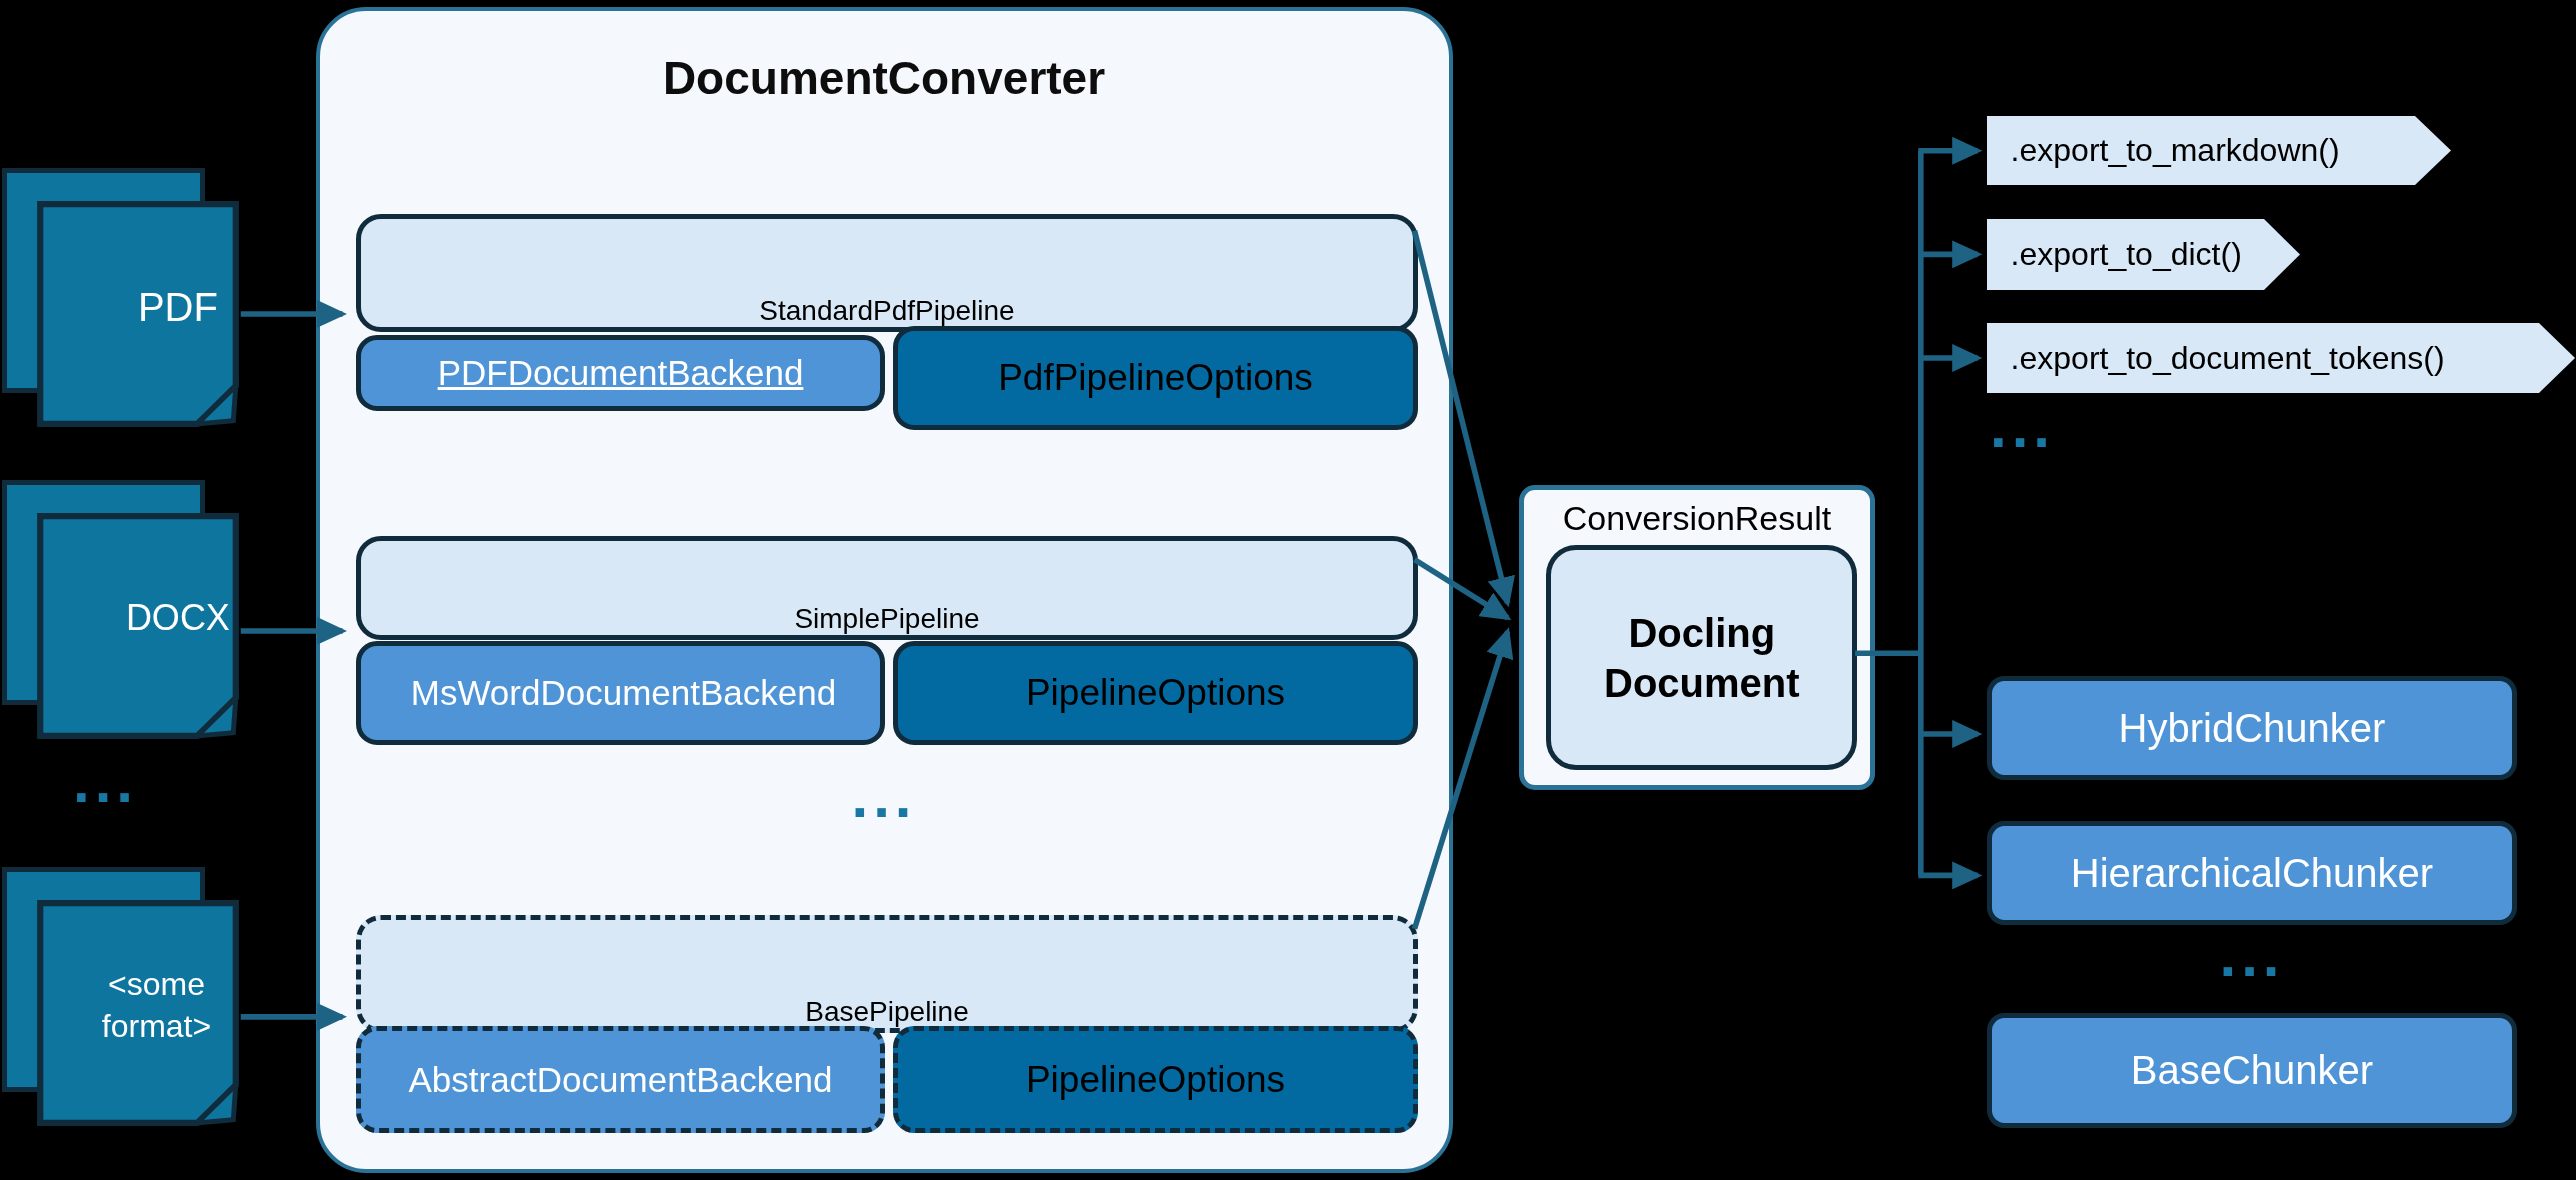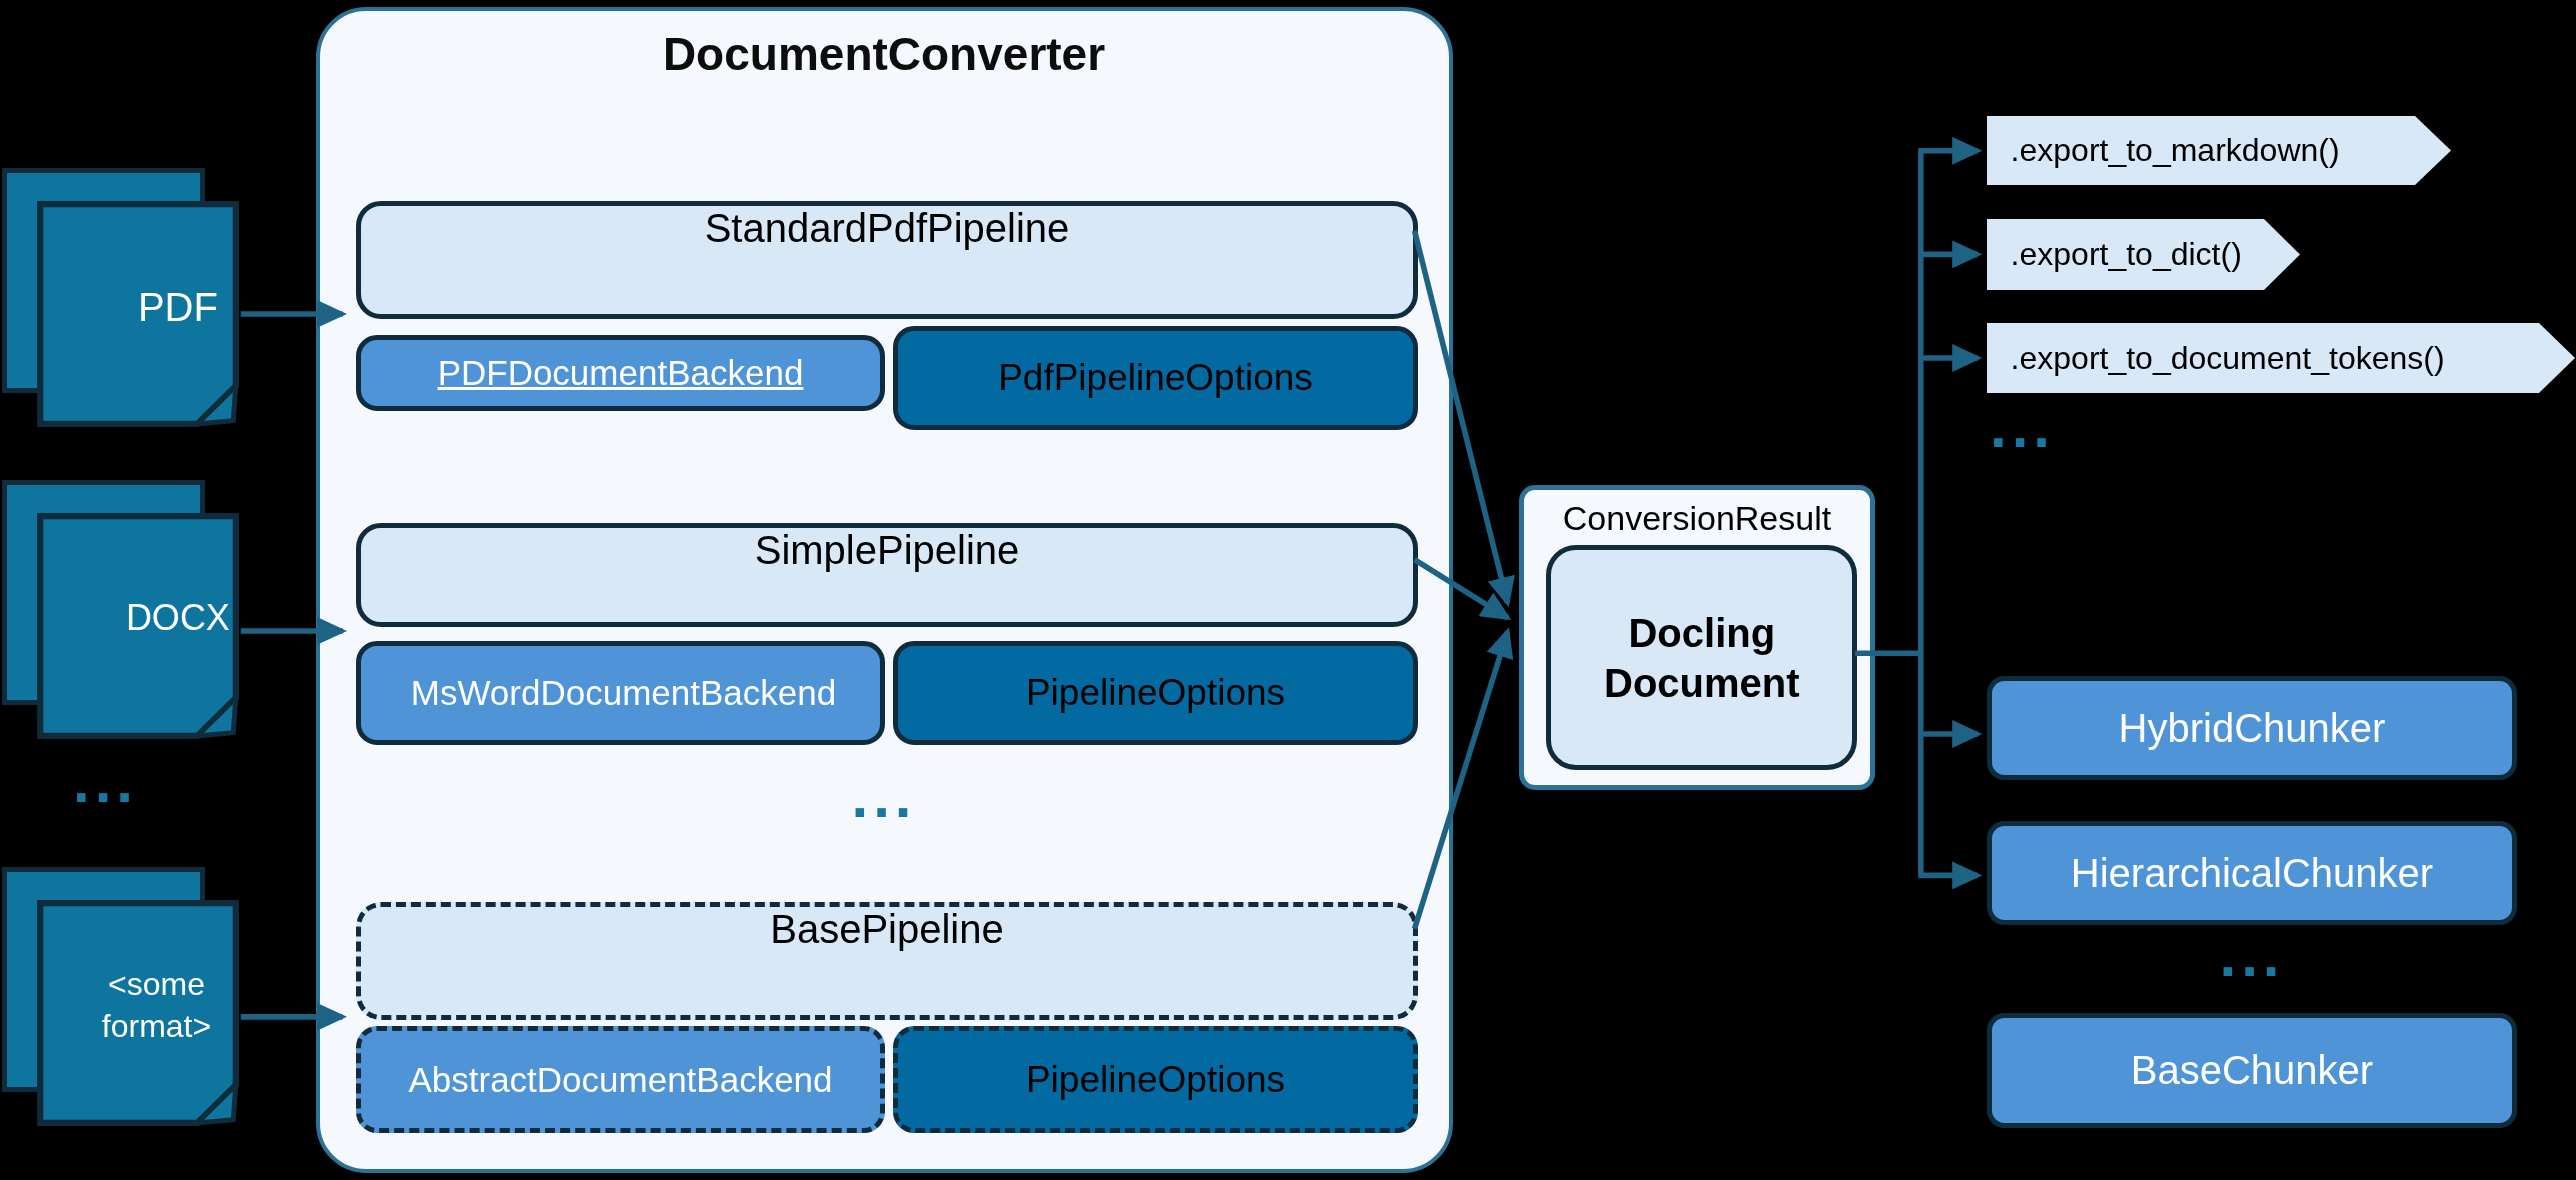--- a/index.html
+++ b/index.html
@@ -3,26 +3,26 @@
 <meta charset="utf-8">
 <style>
   html,body{margin:0;padding:0;background:#000;}
   .canvas{position:relative;width:2576px;height:1180px;background:#000;overflow:hidden;
           font-family:"Liberation Sans",sans-serif;}
   .abs{position:absolute;}
 
   
   .converter{left:316px;top:7.4px;width:1137px;height:1166px;background:#f5f8fd;
              border:4.3px solid #2b7396;border-radius:50px;box-sizing:border-box;}
-  .converter-title{left:0;top:16px;width:1128px;text-align:center;font-size:46px;
+  .converter-title{left:0;top:40px;width:1128px;text-align:center;font-size:46px;
                    font-weight:700;color:#0d0d0d;}
 
   .pipe-box{left:36px;width:1062px;background:#d9e8f6;border:5px solid #102c3c;
-            border-radius:25px;box-sizing:border-box;display:flex;align-items:flex-start;
-            justify-content:center;font-size:40px;color:#000;}
+            border-radius:25px;box-sizing:border-box;display:flex;align-items:flex-end;
+            justify-content:center;font-size:28px;color:#000;margin-top:13px;}
   .sub-left{left:36px;width:529px;background:#4e94d6;border:5px solid #102c3c;
             border-radius:21px;box-sizing:border-box;display:flex;align-items:center;
             justify-content:center;font-size:35px;color:#fff;}
   .sub-right{left:573px;width:525px;background:#0369a1;border:5px solid #102c3c;
              border-radius:21px;box-sizing:border-box;display:flex;align-items:center;
              justify-content:center;font-size:37px;color:#000;}
   .dashed{border-style:dashed;}
 
   .dots{color:#1878a3;font-size:60px;font-weight:700;letter-spacing:5px;line-height:1;}
 

